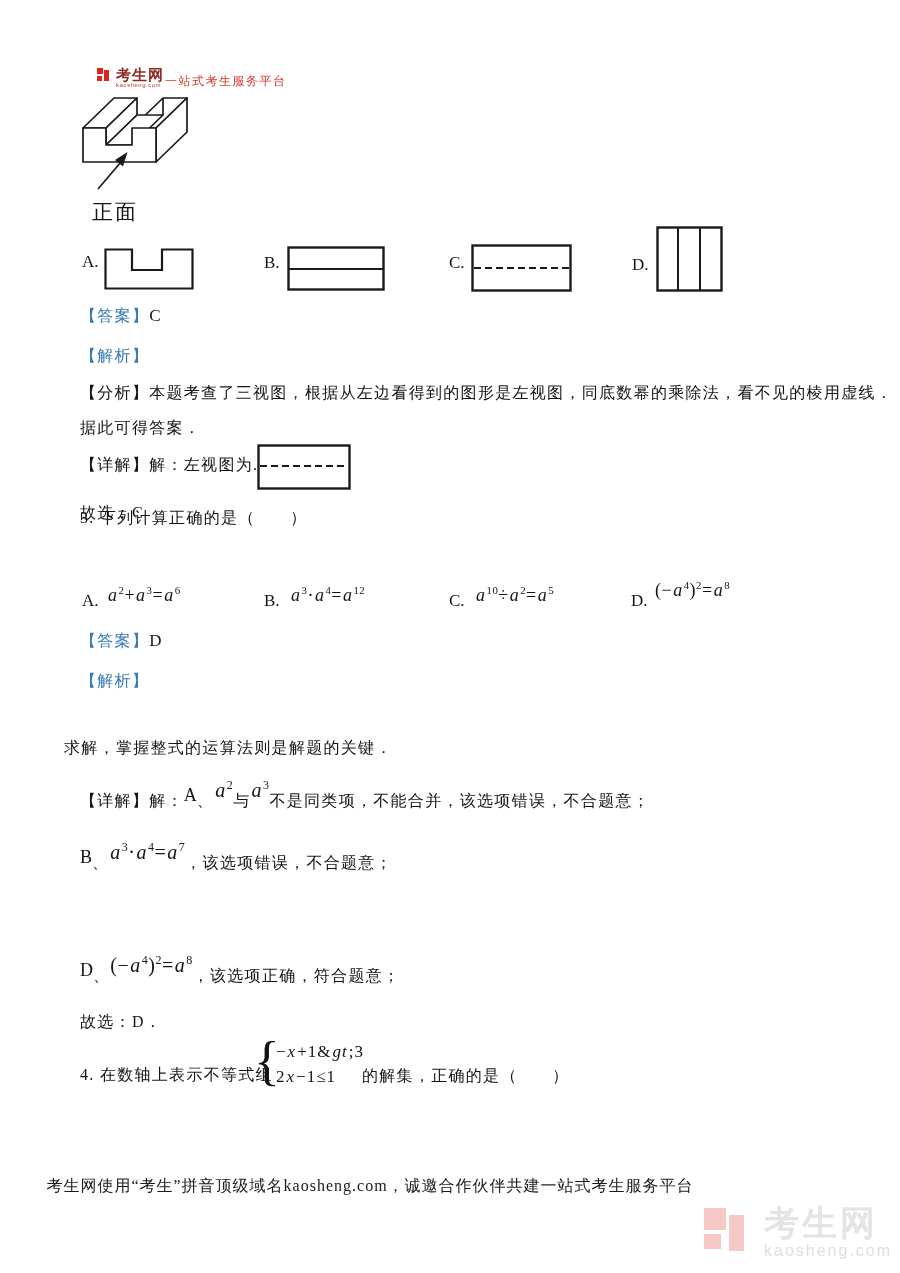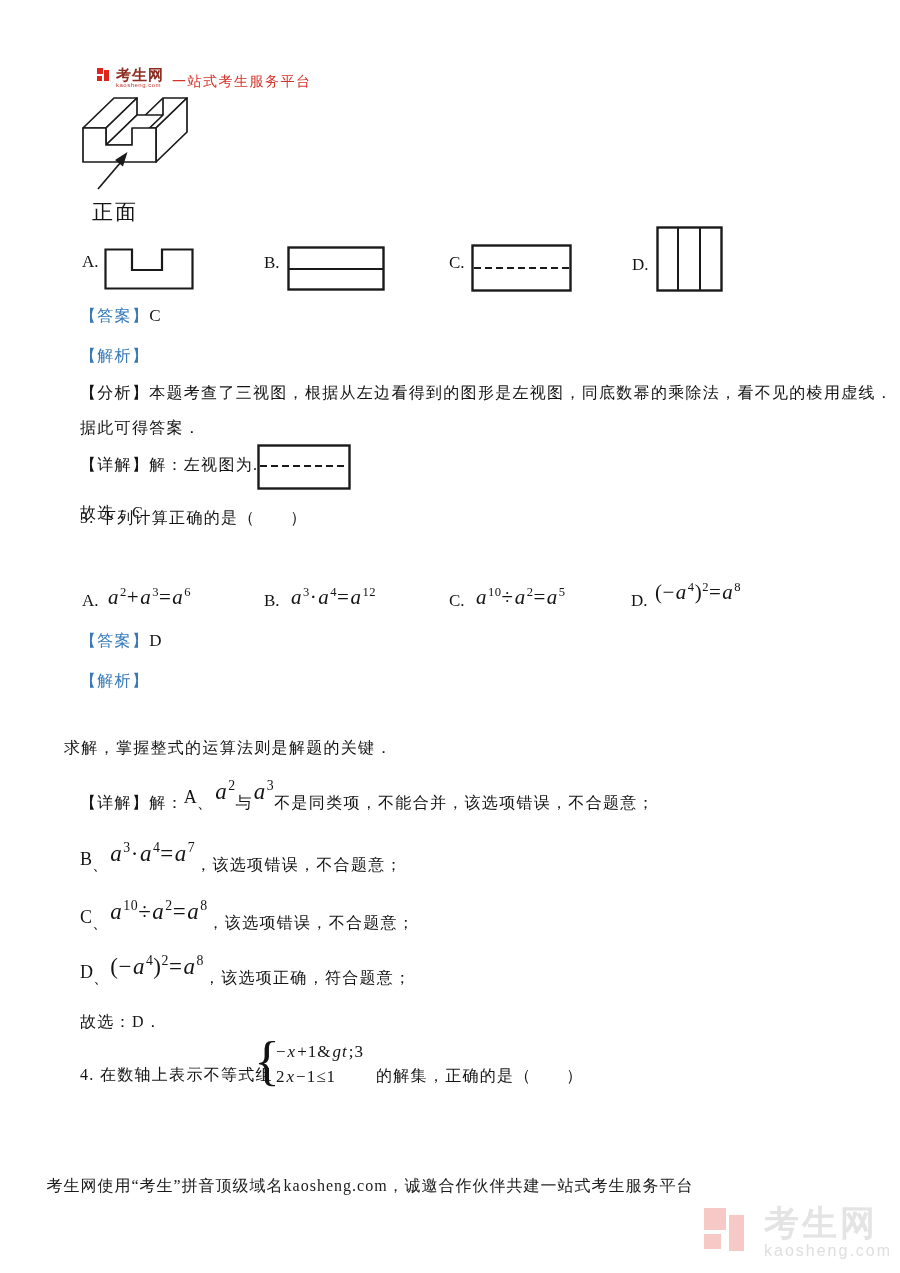--- a/index.html
+++ b/index.html
@@ -14,35 +14,35 @@
     font-family:"Liberation Serif","DejaVu Serif",serif;color:var(--ink);
     overflow:hidden;
   }
   .abs{position:absolute;}
   .line{font-size:16px;letter-spacing:1.3px;white-space:nowrap;color:var(--ink);}
   .tag-blue{color:var(--accent);}
   .opt-letter{font-size:17px;letter-spacing:0;}
   .math{font-family:"Liberation Serif","DejaVu Serif",serif;letter-spacing:0.5px;}
   .math i{font-style:italic;padding:0 1px;}
   .math sup{font-size:0.6em;line-height:0;}
-  .fsize20{font-size:21px;}
-  .mraise{position:relative;top:-9px;font-size:23px;}
+  .fsize20{font-size:18px;}
+  .mraise{position:relative;top:-9px;font-size:20px;}
   .lraise{position:relative;top:-5px;font-size:18px;letter-spacing:0;}
   
   .brand{display:flex;align-items:flex-start;}
   .ksmark{position:relative;}
   .ksmark i{position:absolute;display:block;background:var(--brand-red);}
   .ksmark-sm{width:16px;height:21px;}
   .ksmark-sm .m1{left:0;top:1px;width:6px;height:6px;}
   .ksmark-sm .m2{left:0;top:9px;width:5px;height:5px;}
   .ksmark-sm .m3{left:7px;top:3px;width:5px;height:11px;}
   .brand-text{margin-left:3px;}
   .brand-name{font-family:"Liberation Sans","DejaVu Sans",sans-serif;font-weight:bold;font-size:15px;line-height:15px;color:var(--brand-dark);letter-spacing:1px;}
   .brand-domain{font-family:"Liberation Sans","DejaVu Sans",sans-serif;font-size:6px;line-height:7px;color:#c0392b;letter-spacing:0.5px;}
-  .brand-tagline{margin-left:8px;margin-top:6px;font-size:14px;color:#d4342c;letter-spacing:1.5px;font-family:"Liberation Sans","DejaVu Sans",sans-serif;}
+  .brand-tagline{margin-left:1px;margin-top:6px;font-size:12px;color:#d4342c;letter-spacing:1.5px;font-family:"Liberation Sans","DejaVu Sans",sans-serif;}
   
   .wm{opacity:1;}
   .ksmark-wm{width:50px;height:52px;}
   .ksmark-wm i{background:#f6c9c6;}
   .ksmark-wm .m1{left:0;top:2px;width:22px;height:22px;}
   .ksmark-wm .m2{left:0;top:28px;width:17px;height:15px;}
   .ksmark-wm .m3{left:25px;top:9px;width:15px;height:36px;}
   .wm-name{font-family:"Liberation Sans","DejaVu Sans",sans-serif;font-weight:bold;font-size:35px;line-height:34px;color:#e4e4e4;letter-spacing:3px;}
   .wm-domain{font-family:"Liberation Sans","DejaVu Sans",sans-serif;font-size:16px;color:#e0dede;letter-spacing:2px;margin-top:2px;}
   .footer{width:740px;text-align:center;font-size:16px;letter-spacing:1px;color:#1a1a1a;}
@@ -153,38 +153,35 @@
   <div class="abs line" style="left:64px;top:738px;">求解，掌握整式的运算法则是解题的关键．</div>
 
   <div class="abs line" style="left:80px;top:788px;">
     <span>【详解】</span><span>解：</span><span class="lraise">A</span><span>、</span><span class="math mraise"><i>a</i><sup>2</sup></span><span>与</span><span class="math mraise"><i>a</i><sup>3</sup></span><span>不是同类项，不能合并，该选项错误，不合题意；</span>
   </div>
 
   <div class="abs line" style="left:80px;top:850px;">
     <span class="lraise">B</span><span>、</span><span class="math mraise"><i>a</i><sup>3</sup>·<i>a</i><sup>4</sup>=<i>a</i><sup>7</sup></span><span>，该选项错误，不合题意；</span>
   </div>
 
-  <div class="abs line" style="left:80px;top:908px;">
-    <span class="lraise">C</span><span>、</span><span class="math mraise"><i>a</i><sup>10</sup>÷<i>a</i><sup>2</sup>=<i>a</i><sup>8</sup></span><span>，该选项错误，不合题意；</span>
-  </div>
 
   <div class="abs line" style="left:80px;top:963px;">
     <span class="lraise">D</span><span>、</span><span class="math mraise">(−<i>a</i><sup>4</sup>)<sup>2</sup>=<i>a</i><sup>8</sup></span><span>，该选项正确，符合题意；</span>
   </div>
 
   <div class="abs line" style="left:80px;top:1012px;">故选：D．</div>
 
   <div class="abs line" style="left:80px;top:1065px;">
     <span>4.</span>
     <span>在数轴上表示不等式组</span>
   </div>
   <span class="abs brace" style="left:254px;top:1036px;">{</span>
   <span class="abs math sys" style="left:276px;top:1042px;">−<i>x</i>+1&amp;<i>gt</i>;3</span>
   <span class="abs math sys" style="left:276px;top:1067px;">2<i>x</i>−1≤1</span>
-  <span class="abs line" style="left:376px;top:1066px;text-align:center;">的解集，正确的是（　　）</span>
+  <span class="abs line" style="left:362px;top:1066px;text-align:center;">的解集，正确的是（　　）</span>
 
   <div class="abs footer" style="left:0px;top:1176px;">考生网使用“考生”拼音顶级域名kaosheng.com，诚邀合作伙伴共建一站式考生服务平台</div>
 
   <div class="abs wm" style="left:704px;top:1206px;display:flex;align-items:flex-start;">
     <span class="ksmark ksmark-wm">
         <i class="m1"></i>
         <i class="m2"></i>
         <i class="m3"></i>
       </span>
     <span style="margin-left:10px;">

